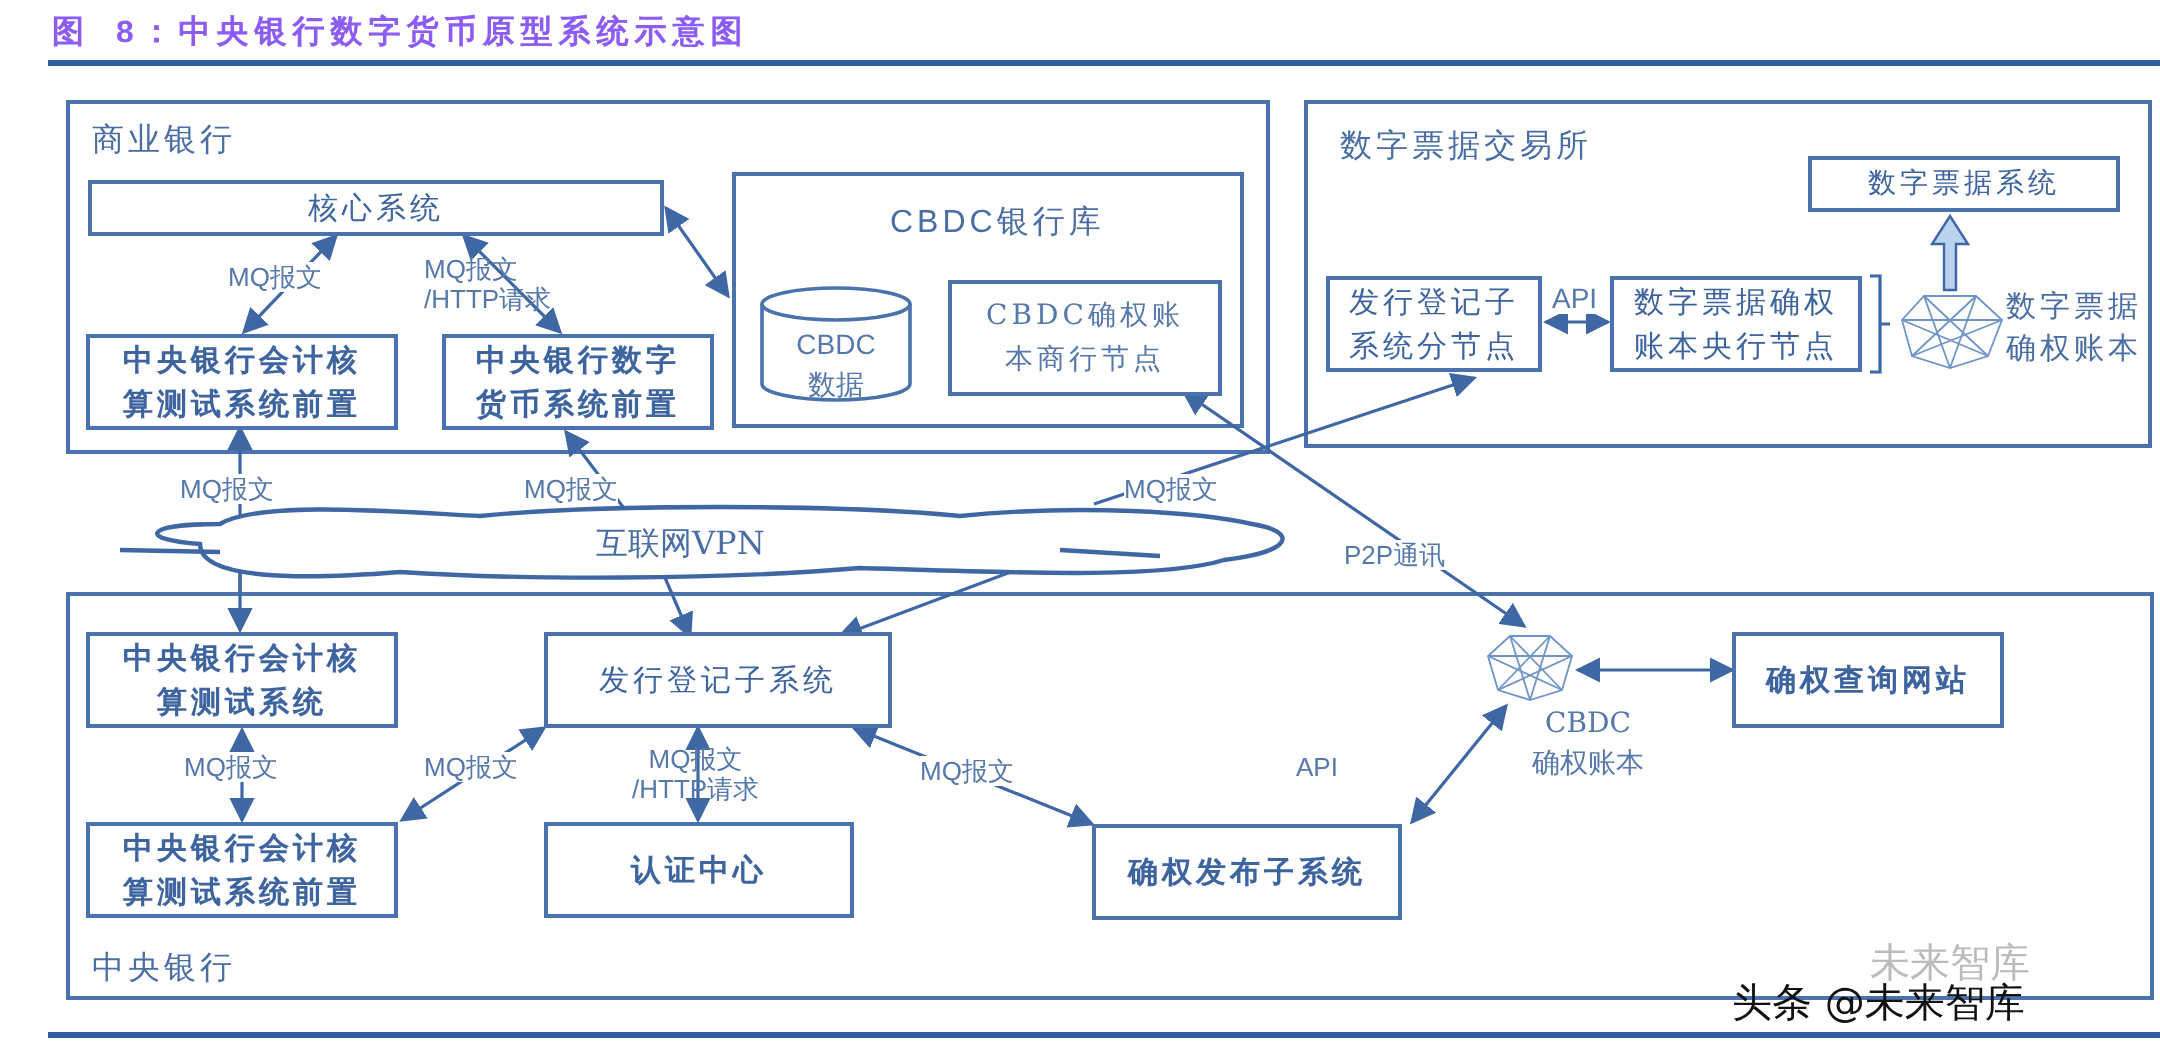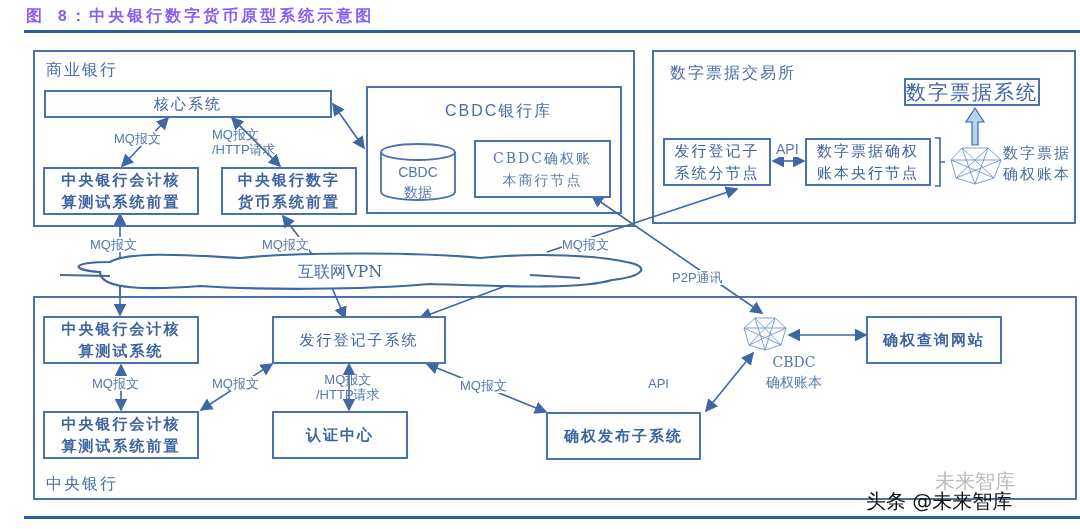--- a/index.html
+++ b/index.html
@@ -107,32 +107,32 @@
 货币系统前置</div>
 <div style="position:absolute;left:381px;top:162px;width:74px;text-align:center;white-space:pre;font-size:14px;line-height:20px;color:#5678aa;font-family:'Liberation Sans',sans-serif">CBDC
 数据</div>
 <div class="box" style="left:474px;top:140px;width:137px;height:58px;white-space:pre;font-size:14px;color:#5678aa">CBDC确权账
 本商行节点</div>
 
 <div class="box" style="left:663px;top:138px;width:108px;height:48px;white-space:pre">发行登记子
 系统分节点</div>
 <div class="box" style="left:805px;top:138px;width:126px;height:48px;white-space:pre">数字票据确权
 账本央行节点</div>
-<div class="box" style="left:904px;top:78px;width:136px;height:28px;font-size:20px">数字票据系统</div>
+<div class="box" style="left:904px;top:78px;width:156px;height:28px;font-size:14px">数字票据系统</div>
 <div style="position:absolute;left:1003px;top:143px;white-space:pre;font-size:15px;line-height:21px;color:#4a6ea4;letter-spacing:2px">数字票据
 确权账本</div>
 
 <div style="position:absolute;left:296px;top:262px;font-size:16px;color:#4a6ea4;background:#fff;padding:0 2px">互联网VPN</div>
 
 <div class="box" style="left:43px;top:316px;width:156px;height:48px;white-space:pre;font-weight:bold">中央银行会计核
 算测试系统</div>
 <div class="box" style="left:272px;top:316px;width:174px;height:48px;font-weight:normal">发行登记子系统</div>
 <div class="box" style="left:43px;top:411px;width:156px;height:48px;white-space:pre;font-weight:bold">中央银行会计核
 算测试系统前置</div>
-<div class="box" style="left:272px;top:411px;width:136px;height:48px;font-weight:bold">认证中心</div>
+<div class="box" style="left:272px;top:411px;width:155px;height:48px;font-weight:bold">认证中心</div>
 <div class="box" style="left:546px;top:412px;width:155px;height:48px;font-weight:bold">确权发布子系统</div>
 <div style="position:absolute;left:766px;top:352px;text-align:center;white-space:pre;font-size:14px;line-height:20px;color:#5678aa">CBDC
 确权账本</div>
 <div class="box" style="left:866px;top:316px;width:136px;height:48px;font-weight:bold">确权查询网站</div>
 
 <div class="lbl" style="left:114px;top:131px">MQ报文</div>
 <div class="lbl" style="left:212px;top:127px;white-space:pre;background:transparent">MQ报文
 /HTTP请求</div>
 <div class="lbl" style="left:90px;top:237px">MQ报文</div>
 <div class="lbl" style="left:262px;top:237px">MQ报文</div>

